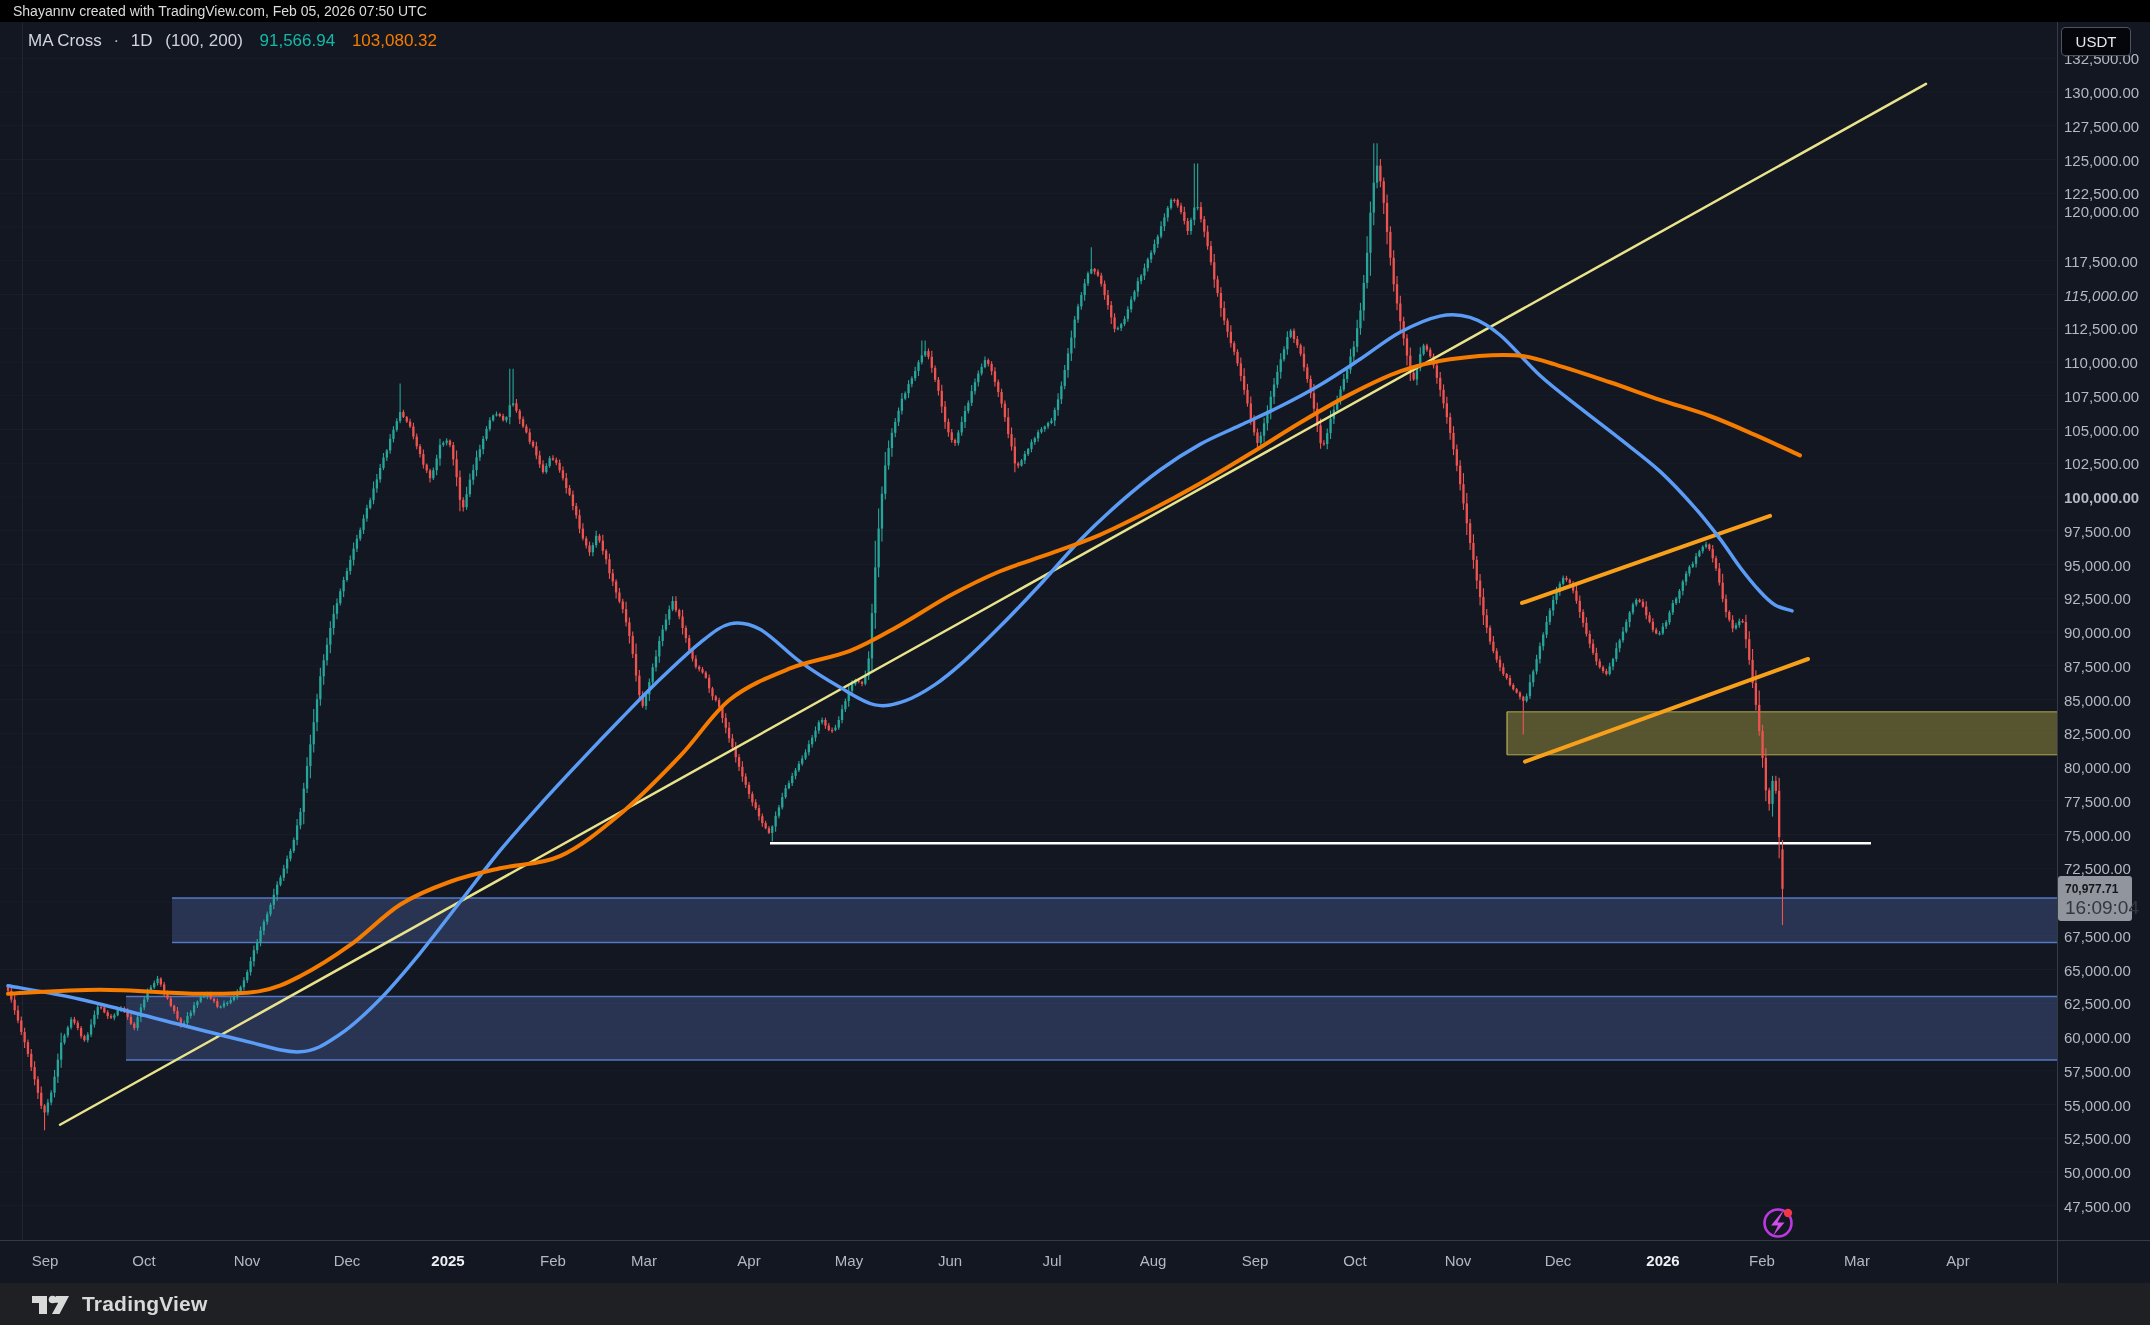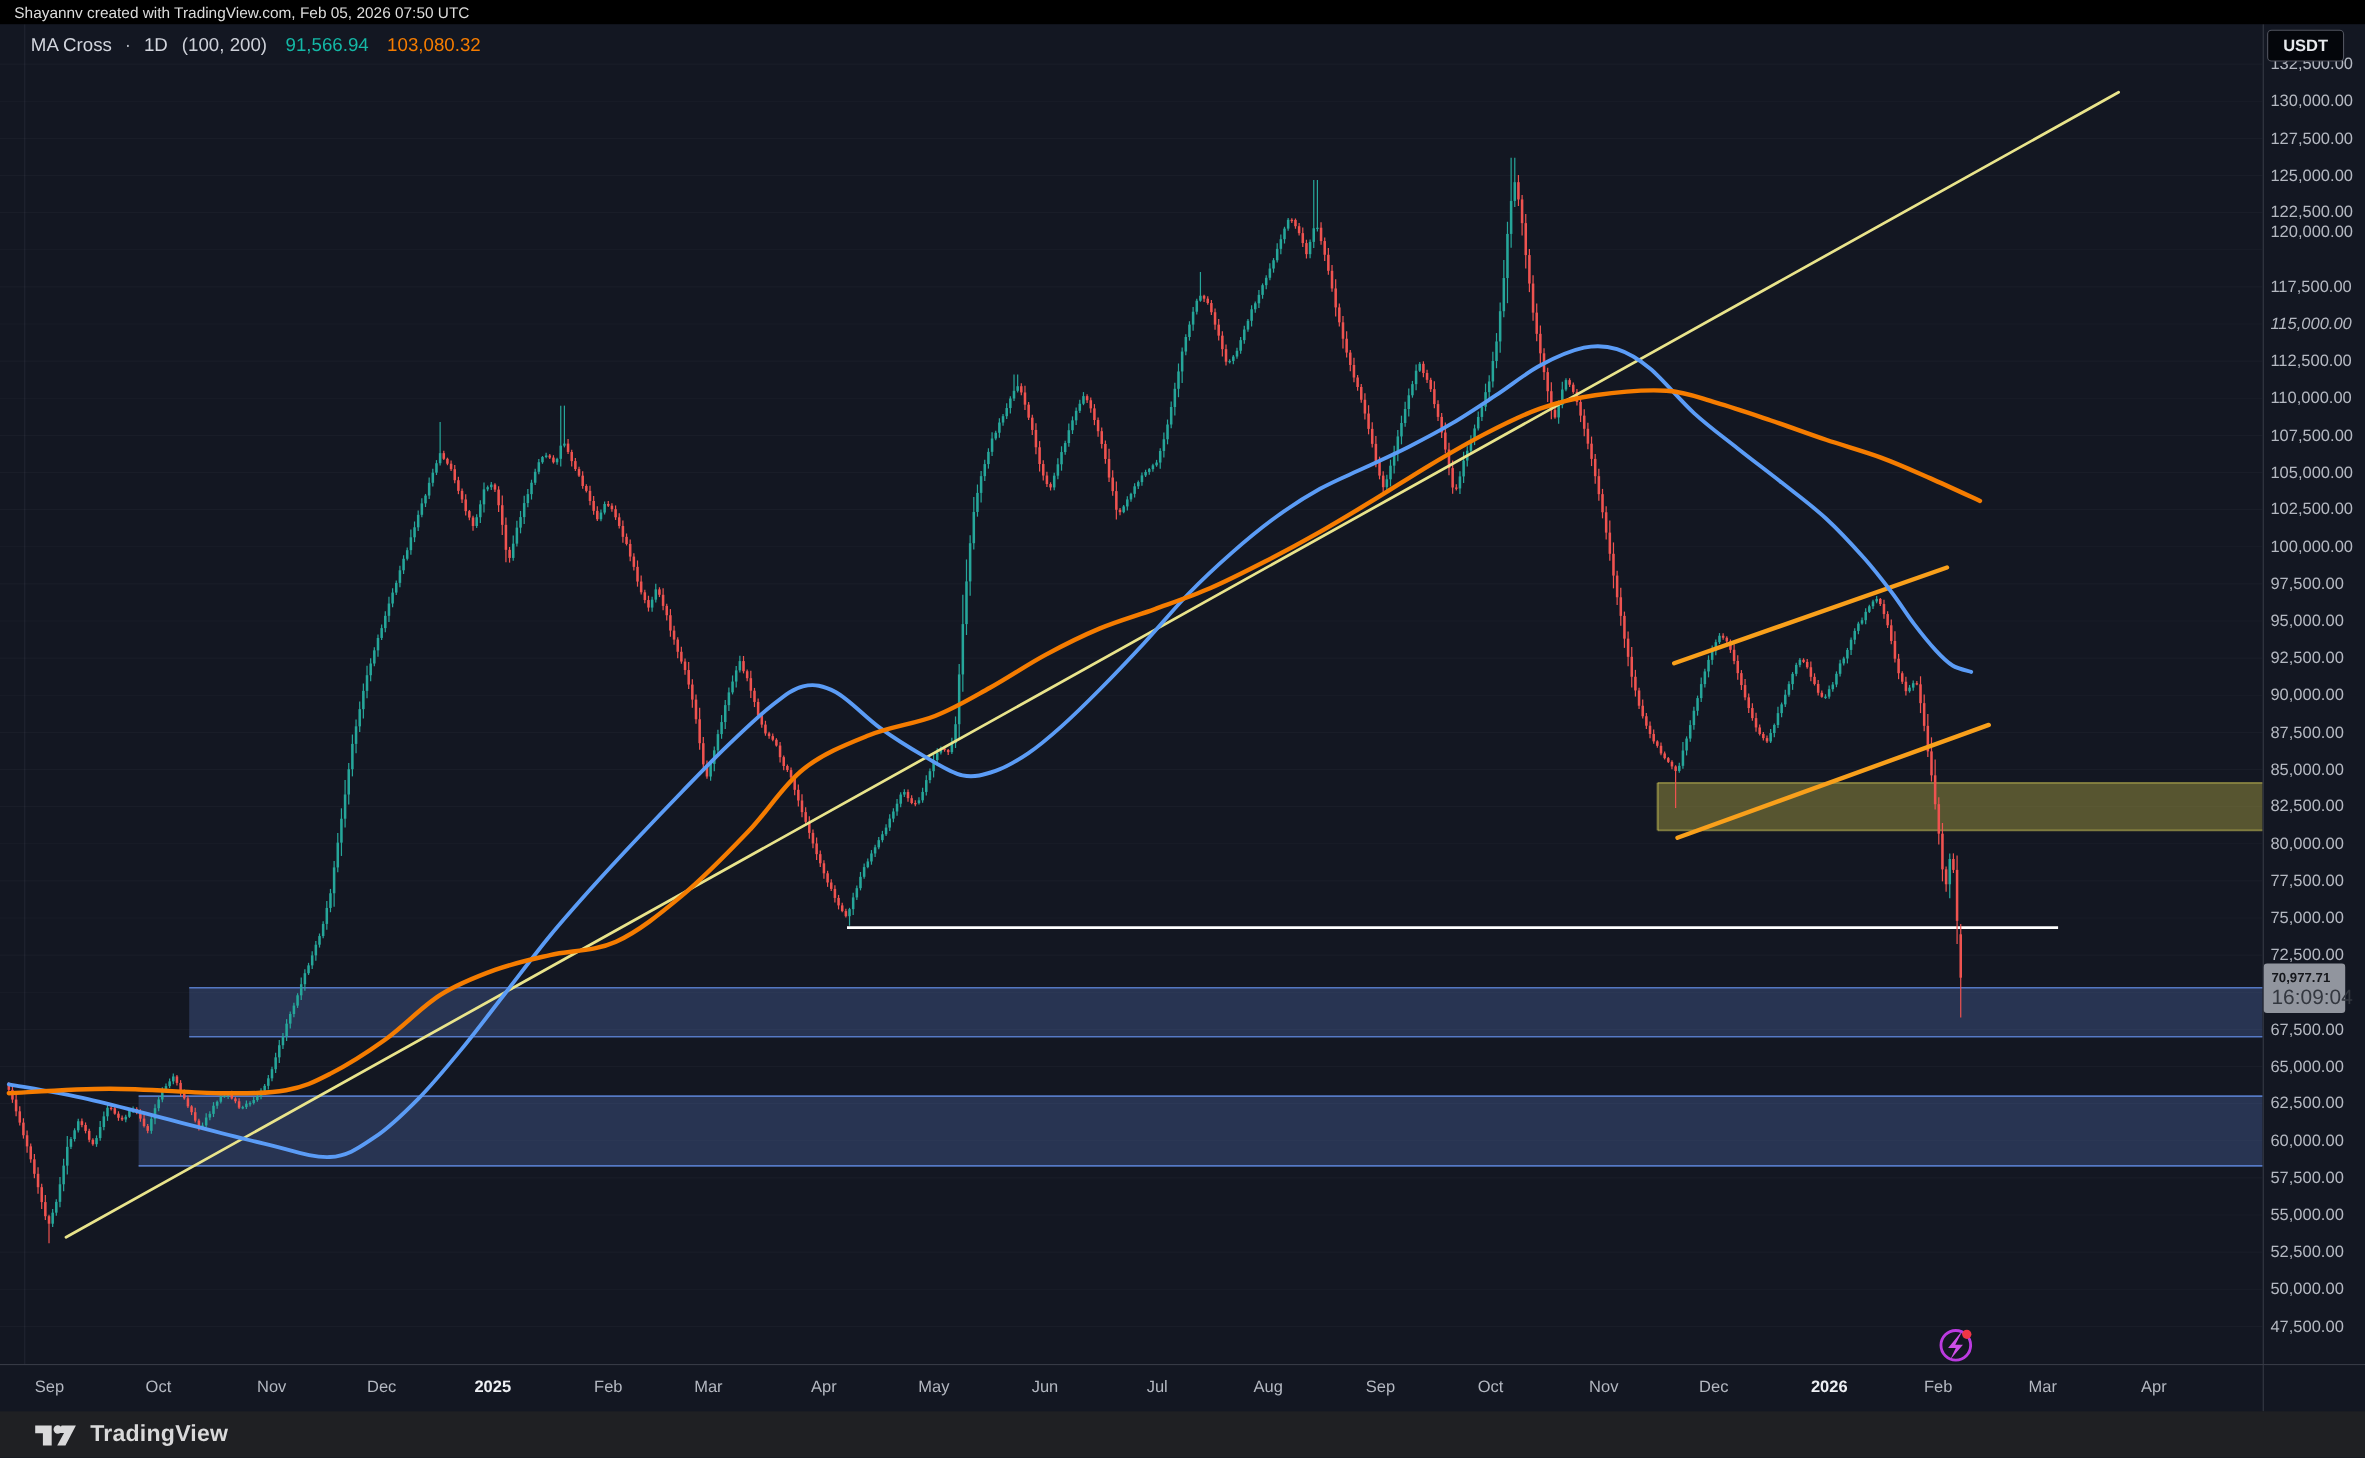--- a/index.html
+++ b/index.html
@@ -19,21 +19,21 @@
   #legend .val{margin-left:12px;font-weight:400;}
   #chart-svg{position:absolute;left:0;top:0;z-index:1;}
   .vborder{position:absolute;left:2057px;top:22px;width:1px;height:1261px;background:#363a45;z-index:3;}
   .hborder{position:absolute;left:0;top:1240px;width:2150px;height:1px;background:#363a45;z-index:3;}
   .lborder{position:absolute;left:22px;top:22px;width:1px;height:1218px;background:rgba(150,160,180,0.10);z-index:2;}
   .ptick{position:absolute;left:2064px;transform:translateY(-50%);font-size:15px;color:#b4b8c1;z-index:2;white-space:nowrap;}
   .ttick{position:absolute;top:1252px;transform:translateX(-50%);font-size:15px;color:#b4b8c1;z-index:4;}
   .ttick.year{color:#eef0f4;font-weight:700;}
   #usdt-box{
     position:absolute;left:2061px;top:27px;width:70px;height:29px;background:#04060b;
-    border:1px solid #50535e;border-radius:4px;color:#e6e8ec;font-size:15px;font-weight:700;
+    border:1px solid #50535e;border-radius:4px;color:#e6e8ec;font-size:15px;font-weight:400;
     display:flex;align-items:center;justify-content:center;z-index:6;box-sizing:border-box;
   }
   #last-label{
     position:absolute;left:2058px;top:876px;width:74px;background:#91959e;border-radius:3px;
     z-index:6;padding:4px 4px 4px 7px;box-sizing:border-box;
   }
   #last-label .price{font-size:12px;font-weight:700;color:#14161b;line-height:19px;}
   #last-label .countdown{font-size:19px;color:#33373f;line-height:18px;}
   #footer{
     position:absolute;left:0;top:1283px;width:2150px;height:42px;background:#1f2023;
@@ -1215,21 +1215,21 @@
     <div class="ptick" style="top: 159.5px;">125,000.00</div>
     <div class="ptick" style="top: 193.25px;">122,500.00</div>
     <div class="ptick" style="top: 211px; text-align: right;">120,000.00</div>
     <div class="ptick" style="top: 260.75px;">117,500.00</div>
     <div class="ptick" style="top: 294.5px; font-style: italic;">115,000.00</div>
     <div class="ptick" style="top: 328.25px;">112,500.00</div>
     <div class="ptick" style="top: 362px;">110,000.00</div>
     <div class="ptick" style="top: 395.75px;">107,500.00</div>
     <div class="ptick" style="top: 429.5px;">105,000.00</div>
     <div class="ptick" style="top: 463.25px;">102,500.00</div>
-    <div class="ptick" style="top: 497px;">100,000.00</div>
+    <div class="ptick" style="top: 497px; font-weight: bold;">100,000.00</div>
     <div class="ptick" style="top: 530.75px;">97,500.00</div>
     <div class="ptick" style="top: 564.5px;">95,000.00</div>
     <div class="ptick" style="top: 598.25px;">92,500.00</div>
     <div class="ptick" style="top: 632px;">90,000.00</div>
     <div class="ptick" style="top: 665.75px;">87,500.00</div>
     <div class="ptick" style="top: 699.5px;">85,000.00</div>
     <div class="ptick" style="top: 733.25px;">82,500.00</div>
     <div class="ptick" style="top: 767px;">80,000.00</div>
     <div class="ptick" style="top: 800.75px;">77,500.00</div>
     <div class="ptick" style="top: 834.5px;">75,000.00</div>

